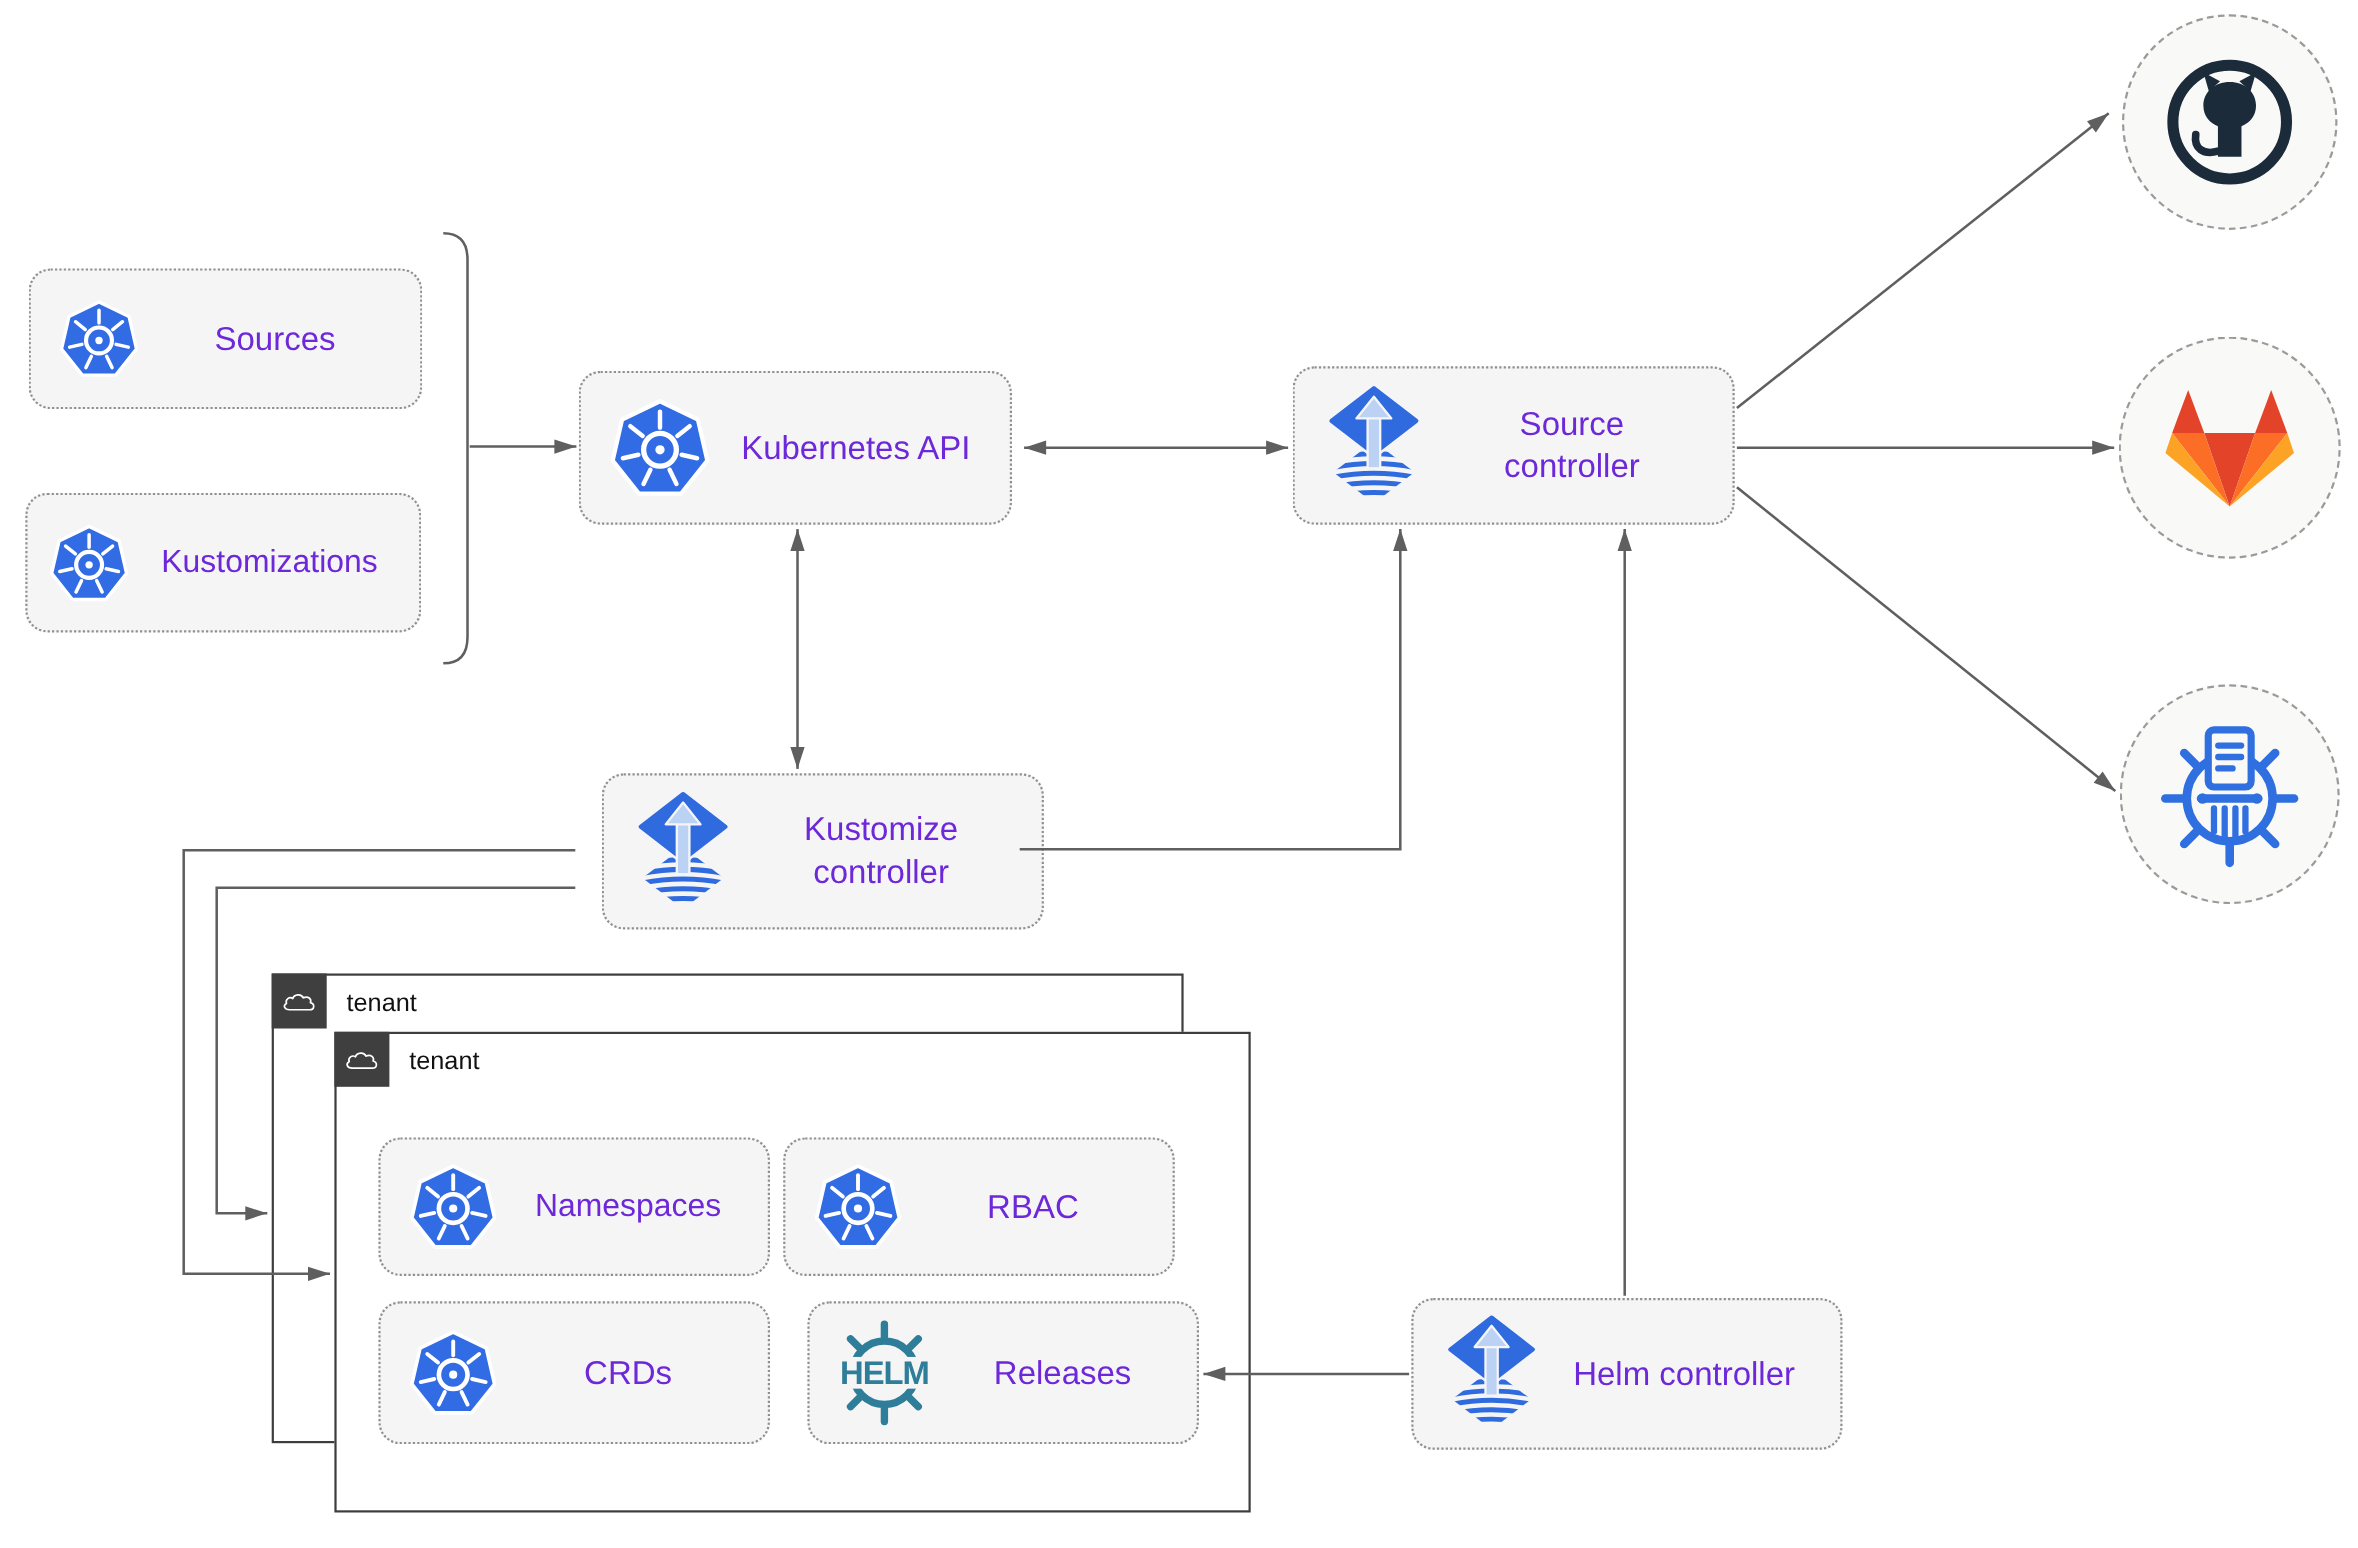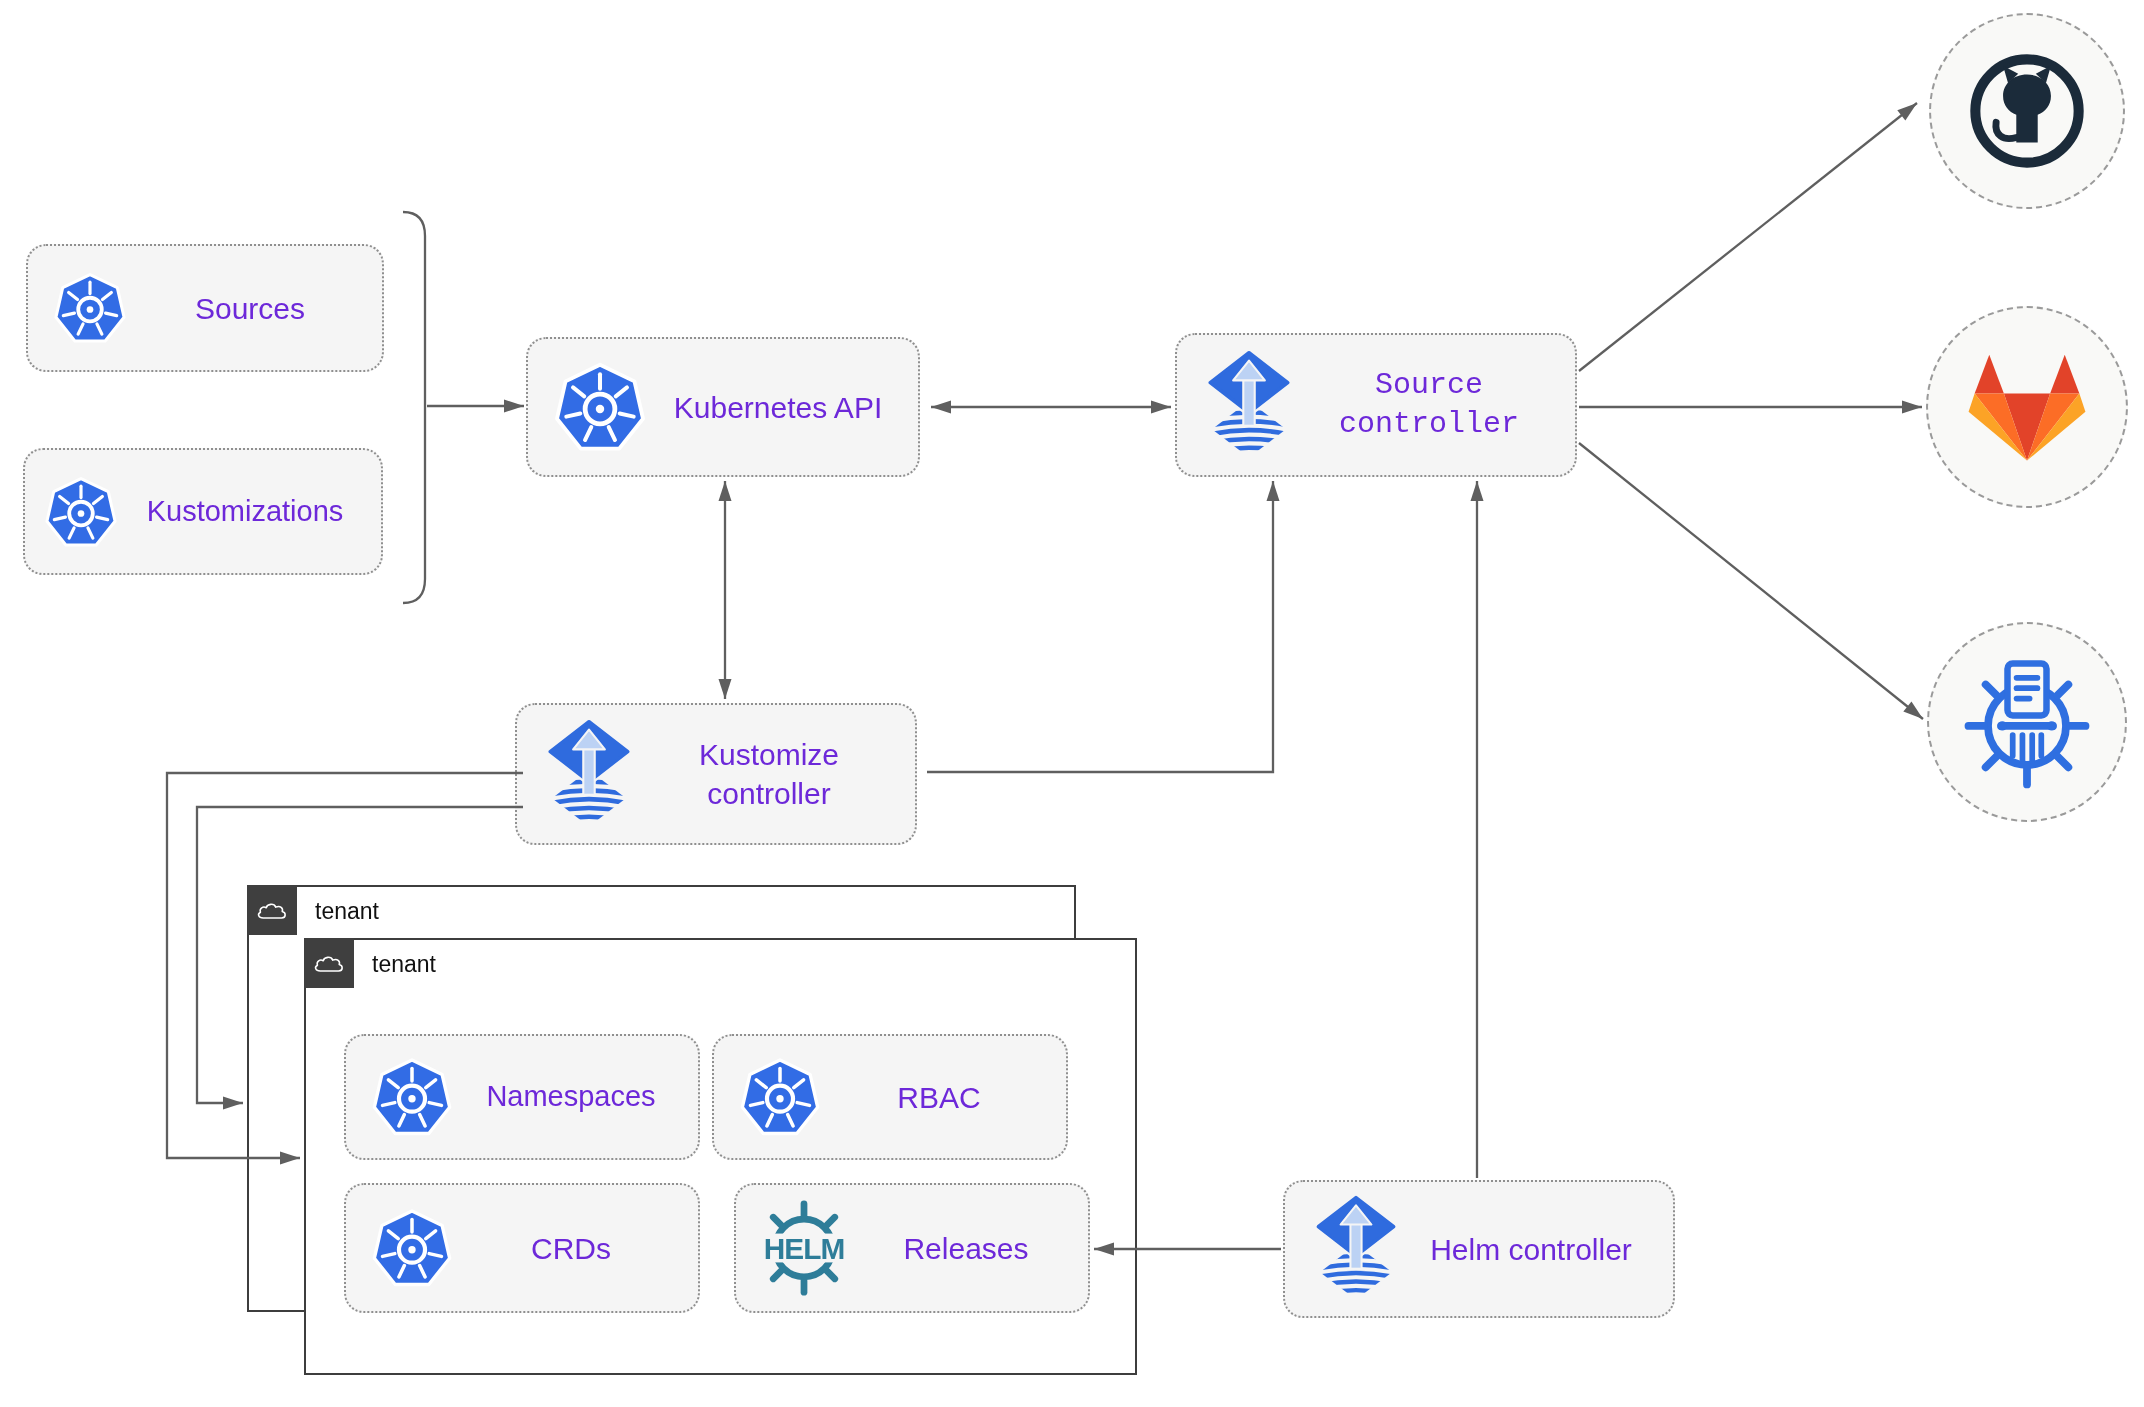--- a/index.html
+++ b/index.html
@@ -164,28 +164,28 @@
     <span class="label" style="font-size:29px">Kustomizations</span>
   </div>
 
   <div class="node" style="left:526px; top:337px; width:394px; height:140px;">
     <svg class="icon" width="96" height="96" viewBox="0 0 100 100">
         <use href="#sym-k8s"></use>
       </svg>
     <span class="label">Kubernetes API</span>
   </div>
 
-  <div class="node" style="left:1175px; top:333px; width:402px; height:144px;font-family:Liberation Mono, monospace;">
+  <div class="node" style="left:1175px; top:333px; width:402px; height:144px;">
     <svg class="icon" style="margin-left:28px" width="88" height="111" viewBox="0 0 100 126">
         <use href="#sym-flux"></use>
       </svg>
     <span class="label"><span class="wrap">Source controller</span></span>
   </div>
 
-  <div class="node" style="left:515px; top:703px; width:402px; height:142px;">
+  <div class="node" style="left:547px; top:703px; width:402px; height:142px;">
     <svg class="icon" style="margin-left:28px" width="88" height="111" viewBox="0 0 100 126">
         <use href="#sym-flux"></use>
       </svg>
     <span class="label"><span class="wrap">Kustomize controller</span></span>
   </div>
 
   <div class="node" style="left:1283px; top:1180px; width:392px; height:138px;">
     <svg class="icon" style="margin-left:28px" width="86" height="108" viewBox="0 0 100 126">
         <use href="#sym-flux"></use>
       </svg>

